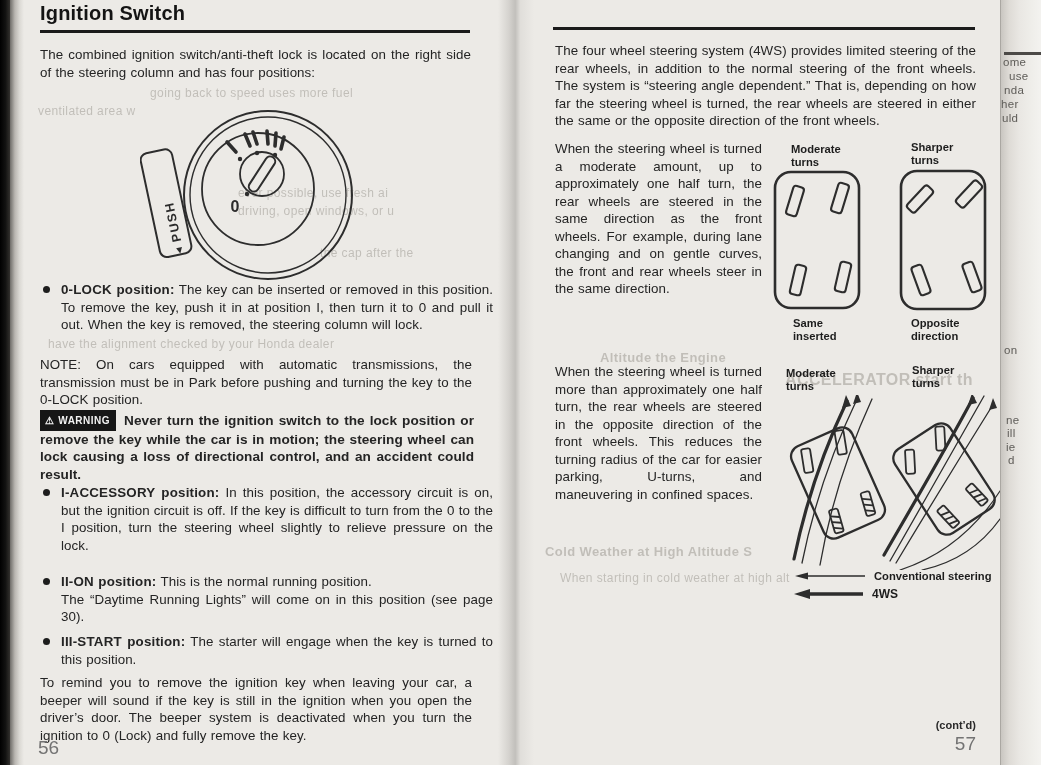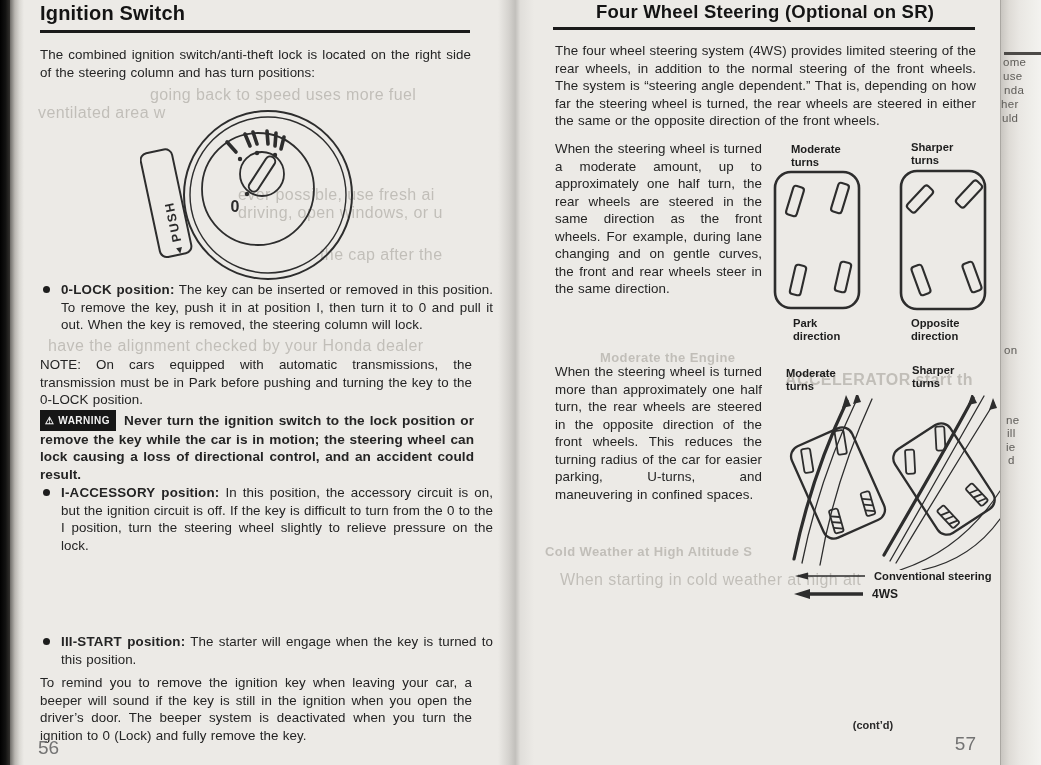--- a/index.html
+++ b/index.html
@@ -31,38 +31,38 @@
   .wbadge{display:inline-block;background:#161616;color:#f2f2f2;font-size:10px;font-weight:bold;
           letter-spacing:.5px;padding:1.5px 6px 2px 5px;margin-right:8px;vertical-align:1px;}
   .pnum{position:absolute;font-size:19px;color:#737373;}
   
   .ln{stroke:#2d2d2d;fill:none;stroke-linecap:round;}
   .fil{fill:#2d2d2d;stroke:none;}
   .dwrap{position:absolute;}
   .dlab{position:absolute;font-weight:bold;font-size:11.2px;line-height:12.8px;color:#1d1d1d;}
   .lrow{position:absolute;display:flex;align-items:center;gap:9px;font-weight:bold;
         font-size:11.2px;color:#1d1d1d;padding-left:9px;}
-  .contd{position:absolute;font-size:11px;font-weight:bold;text-align:center;color:#2a2a2a;}
-  
-  .gh{position:absolute;color:#827e76;opacity:.4;filter:blur(.4px);font-size:16px;
+  .contd{position:absolute;font-size:11px;font-weight:bold;text-align:right;color:#2a2a2a;}
+  
+  .gh{position:absolute;color:#827e76;opacity:.4;filter:blur(.4px);font-size:12px;
       letter-spacing:.4px;white-space:nowrap;pointer-events:none;}
   .gh.b{font-weight:bold;}
 </style>
 </head>
 <body>
 
 <div class="scan">
   <div class="binding"></div>
   <div class="curlL"></div>
 
   <div class="pgL">
     <h1 style="left:18px;top:2px;">Ignition Switch</h1>
     <div class="rule" style="left:18px;top:30px;width:430px;"></div>
 
-    <p class="para" style="left:18px;top:46px;width:431px;">The combined ignition switch/anti-theft lock is located on the right side of the steering column and has turn positions:</p>
+    <p class="para" style="left:18px;top:46px;width:431px;">The combined ignition switch/anti-theft lock is located on the right side of the steering column and has four positions:</p>
 
     <span class="gh" style="left:128px;top:86px;">going back to speed uses more fuel</span>
     <span class="gh" style="left:16px;top:104px;">ventilated area w</span>
     <span class="gh" style="left:216px;top:186px;">ever possible, use fresh ai</span>
     <span class="gh" style="left:216px;top:204px;">driving, open windows, or u</span>
     <span class="gh" style="left:298px;top:246px;">the cap after the</span>
     <span class="gh" style="left:26px;top:337px;">have the alignment checked by your Honda dealer</span>
 
     <svg class="dwrap" style="left:118px;top:103px;" width="270" height="190" viewBox="0 0 270 190">
       <g transform="rotate(-12 27 100)">
@@ -104,41 +104,46 @@
     <p class="para bold" style="left:18px;top:410px;width:434px;font-size:13.6px;line-height:17.4px;">
       <span class="wbadge"><span>⚠</span> <span>WARNING</span></span><span>Never turn the ignition switch to the lock position or remove the key while the car is in motion; the steering wheel can lock causing a loss of directional control, and an accident could result.</span>
     </p>
 
     <p class="para bullet" style="left:18px;top:484px;width:432px;">
       <span class="dot"></span>
       <span class="lead">I-ACCESSORY position:</span>
       <span>In this position, the accessory circuit is on, but the ignition circuit is off. If the key is difficult to turn from the 0 to the I position, turn the steering wheel slightly to relieve pressure on the lock.</span>
     </p>
 
+    <p class="para bullet" style="left:18px;top:573px;width:432px;">
+      <span class="dot"></span>
+      <span class="lead">II-ON position:</span>
+      <span>This is the normal running position.</span>
+      <span style="display:block;">The “Daytime Running Lights” will come on in this position (see page 30).</span>
+    </p>
 
     <p class="para bullet" style="left:18px;top:633px;width:432px;">
       <span class="dot"></span>
       <span class="lead">III-START position:</span>
       <span>The starter will engage when the key is turned to this position.</span>
     </p>
 
     <p class="para" style="left:18px;top:674px;width:432px;">To remind you to remove the ignition key when leaving your car, a beeper will sound if the key is still in the ignition when you open the driver’s door. The beeper system is deactivated when you turn the ignition to 0 (Lock) and fully remove the key.</p>
 
     <div class="pnum" style="left:16px;top:737px;">56</div>
   </div>
 
   <div class="gutter"></div>
 
   <div class="pgR">
-    <h1 style="left:25px;top:1px;width:420px;text-align:center;font-size:18.5px;">Four Wheel Steering (Optional on SR)</h1>
     <div class="rule" style="left:23px;top:27px;width:422px;"></div>
 
     <p class="para" style="left:25px;top:42px;width:421px;">The four wheel steering system (4WS) provides limited steering of the rear wheels, in addition to the normal steering of the front wheels. The system is “steering angle dependent.” That is, depending on how far the steering wheel is turned, the rear wheels are steered in either the same or the opposite direction of the front wheels.</p>
 
-    <span class="gh b" style="left:70px;top:350px;font-size:13px;">Moderate the Engine</span>
+    <span class="gh b" style="left:70px;top:350px;font-size:13px;">Altitude the Engine</span>
     <span class="gh b" style="left:255px;top:371px;font-size:16px;">ACCELERATOR start th</span>
     <span class="gh b" style="left:15px;top:544px;font-size:13px;">Cold Weather at High Altitude S</span>
     <span class="gh" style="left:30px;top:571px;">When starting in cold weather at high alt</span>
 
     <p class="para" style="left:25px;top:140px;width:207px;">When the steering wheel is turned a moderate amount, up to approximately one half turn, the rear wheels are steered in the same direction as the front wheels. For example, during lane changing and on gentle curves, the front and rear wheels steer in the same direction.</p>
 
     <div class="dwrap" style="left:233px;top:141px;width:237px;height:212px;">
       <div class="dlab" style="left:28px;top:2px;width:62px;">Moderate turns</div>
       <div class="dlab" style="left:148px;top:0;width:58px;">Sharper turns</div>
       <svg style="position:absolute;left:2px;top:27px;" width="232" height="146" viewBox="0 0 232 146">
@@ -154,21 +159,21 @@
         <g>
           <rect class="ln" x="136" y="3" width="84" height="138" rx="16" stroke-width="2.6"></rect>
           <g class="ln" stroke-width="2.1">
             <rect x="-5.5" y="-15" width="11" height="30" rx="3" transform="translate(155 31) rotate(43)"></rect>
             <rect x="-5.5" y="-15" width="11" height="30" rx="3" transform="translate(204 26) rotate(43)"></rect>
             <rect x="-5.5" y="-15" width="11" height="30" rx="3" transform="translate(156 112) rotate(-20)"></rect>
             <rect x="-5.5" y="-15" width="11" height="30" rx="3" transform="translate(207 109) rotate(-20)"></rect>
           </g>
         </g>
       </svg>
-      <div class="dlab" style="left:30px;top:176px;width:64px;">Park direction</div>
+      <div class="dlab" style="left:30px;top:176px;width:64px;">Same inserted</div>
       <div class="dlab" style="left:148px;top:176px;width:72px;">Opposite direction</div>
     </div>
 
     <p class="para" style="left:25px;top:363px;width:207px;">When the steering wheel is turned more than approximately one half turn, the rear wheels are steered in the opposite direction of the front wheels. This reduces the turning radius of the car for easier parking, U-turns, and maneuvering in confined spaces.</p>
 
     <div class="dwrap" style="left:228px;top:364px;width:244px;height:245px;">
       <div class="dlab" style="left:28px;top:3px;width:62px;">Moderate turns</div>
       <div class="dlab" style="left:154px;top:0;width:58px;">Sharper turns</div>
       <svg style="position:absolute;left:0;top:31px;" width="242" height="175" viewBox="0 0 242 175">
 
@@ -242,21 +247,21 @@
       </div>
     </div>
 
     <div class="contd" style="left:240px;top:719px;width:206px;">(cont’d)</div>
     <div class="pnum" style="left:240px;top:733px;width:206px;text-align:right;">57</div>
   </div>
 
   <div class="edge">
     <div class="edge-rule"></div>
     <span style="left:2px;top:56px;">ome</span>
-    <span style="left:2px;top:70px;">use</span>
+    <span style="left:8px;top:70px;">use</span>
     <span style="left:3px;top:84px;">nda</span>
     <span style="left:0;top:98px;">her</span>
     <span style="left:1px;top:112px;">uld</span>
     <span style="left:3px;top:344px;">on</span>
     <span style="left:5px;top:414px;">ne</span>
     <span style="left:6px;top:427px;">ill</span>
     <span style="left:5px;top:441px;">ie</span>
     <span style="left:7px;top:454px;">d</span>
   </div>
 </div>

